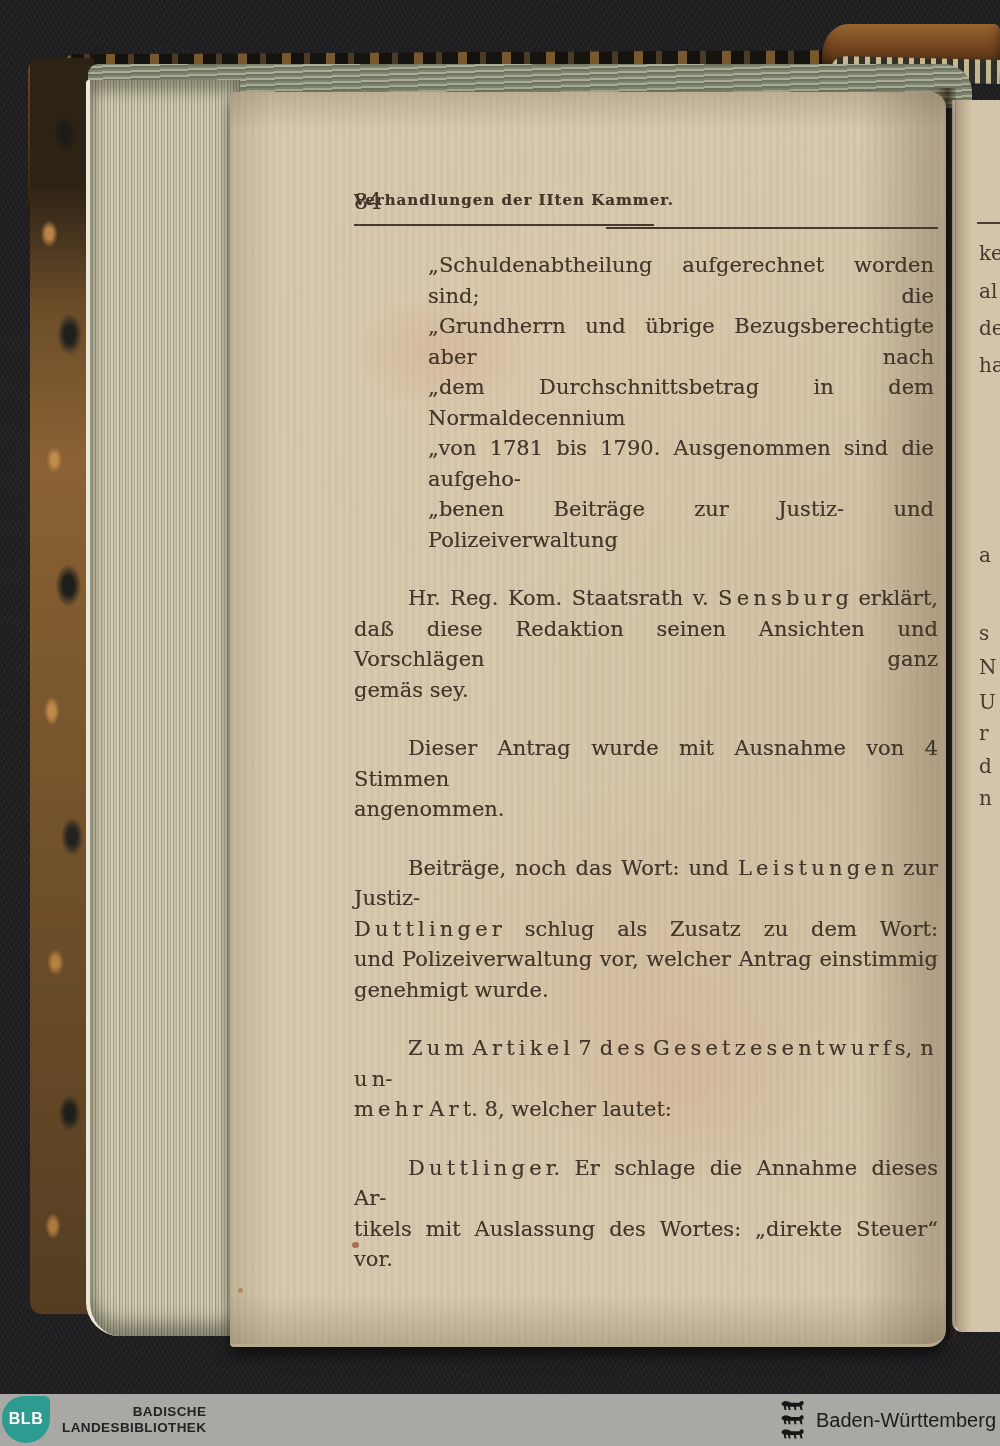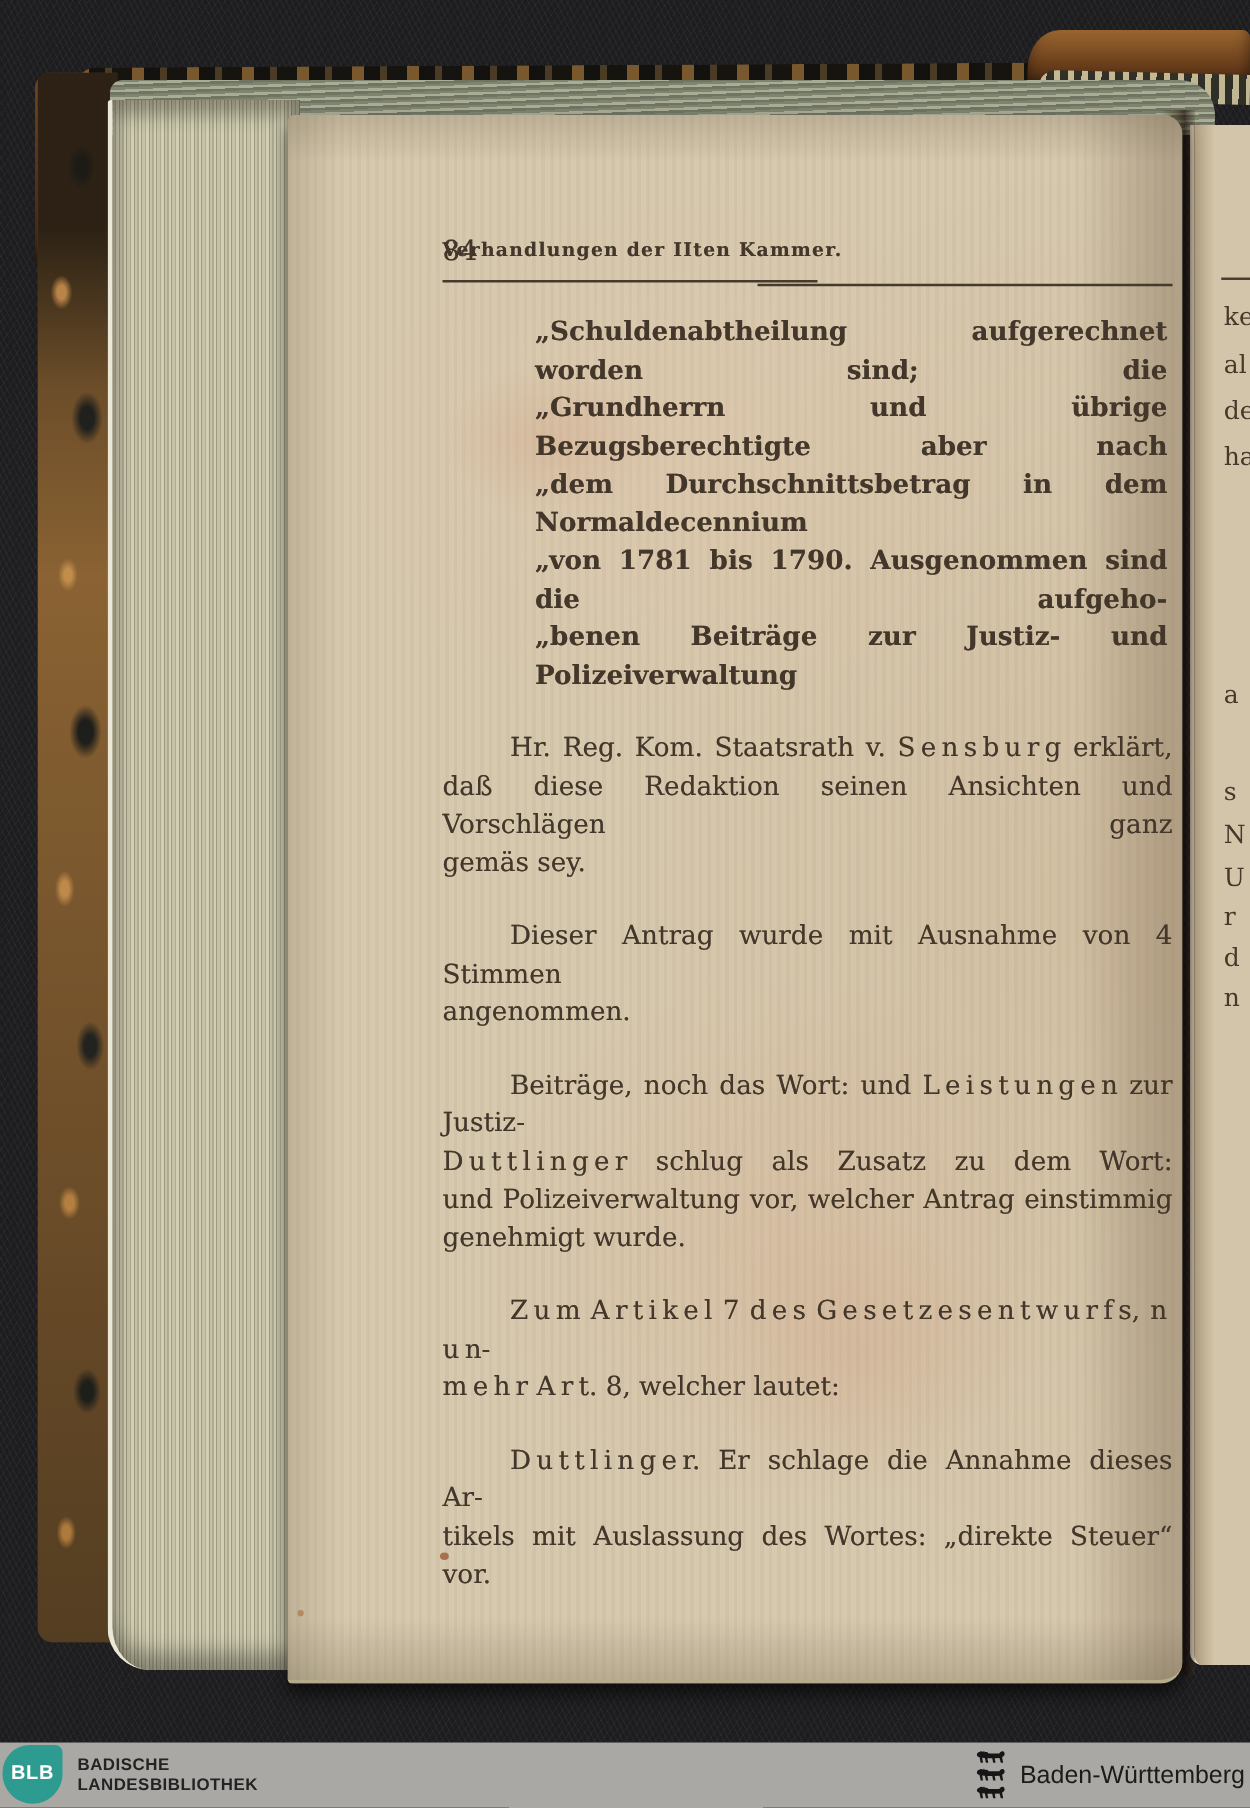--- a/index.html
+++ b/index.html
@@ -131,31 +131,32 @@
     text-shadow:0 0 .5px rgba(60,45,30,.55);
   }
   .page-head{position:relative;height:48px;}
   .page-no{position:absolute;left:0;top:2px;font-size:22px;}
   .running-title{font-weight:bold;letter-spacing:1px;font-size:15px;}
   .rule-seg{position:absolute;height:2.4px;background:#453a2c;}
   .rule-seg.a{left:0;top:39px;width:300px;}
   .rule-seg.b{left:252px;top:42px;width:332px;}
   .paras{margin-top:6px;}
   .para{margin-top:28px;}
-  .para:first-child{margin-top:17px;font-weight:bold;}
+  .para:first-child{margin-top:17px;}
   .line{text-align:justify;text-align-last:justify;white-space:normal;}
   .para .line:last-child{text-align-last:left;}
   .para.quote{margin-left:74px;margin-right:4px;}
   .para.body .line:first-child{text-indent:54px;}
   
   .footer-bar{
     position:absolute;left:0;right:0;bottom:0;height:52px;
     background:#a9a8a4;
     display:flex;align-items:center;justify-content:space-between;
     font-family:"Liberation Sans", sans-serif;
+    text-align:right;
   }
   .footer-left{display:flex;align-items:center;gap:12px;margin-left:2px;}
   .blb-logo{
     width:48px;height:47px;background:#2d9b8f;
     border-radius:22px 6px 24px 24px;
     display:flex;align-items:center;justify-content:center;
     margin-top:-2px;
   }
   .blb-logo span{color:#fff;font-weight:bold;font-size:16px;letter-spacing:.5px;}
   .library-name{color:#232323;font-weight:bold;font-size:13.5px;line-height:16px;letter-spacing:.4px;}

